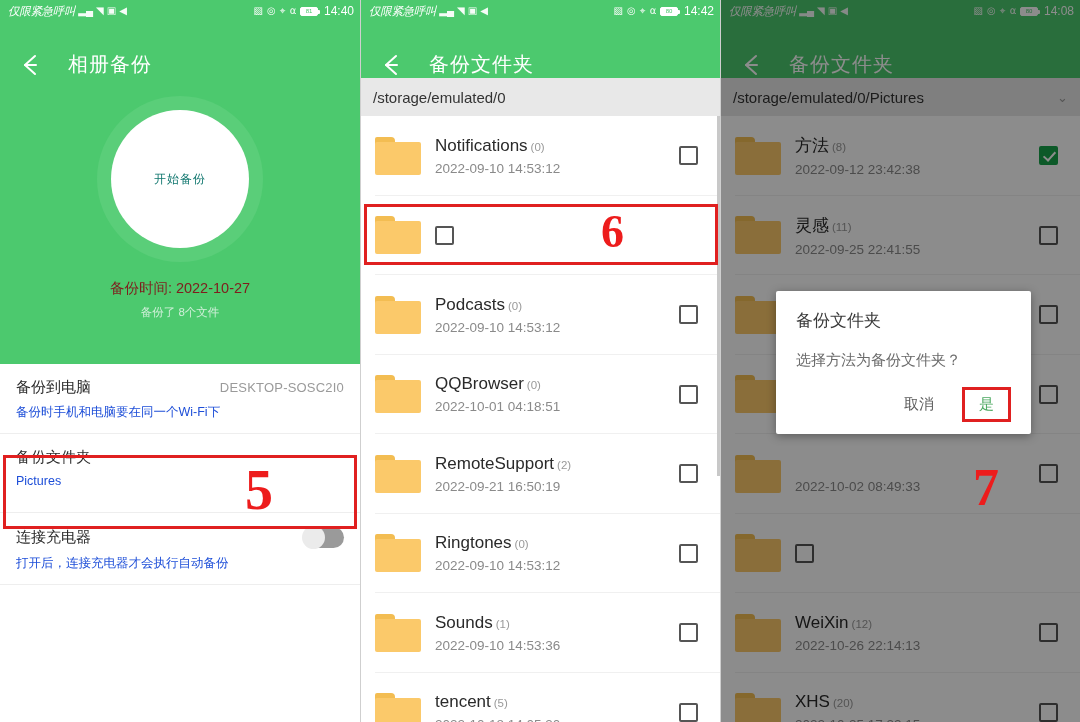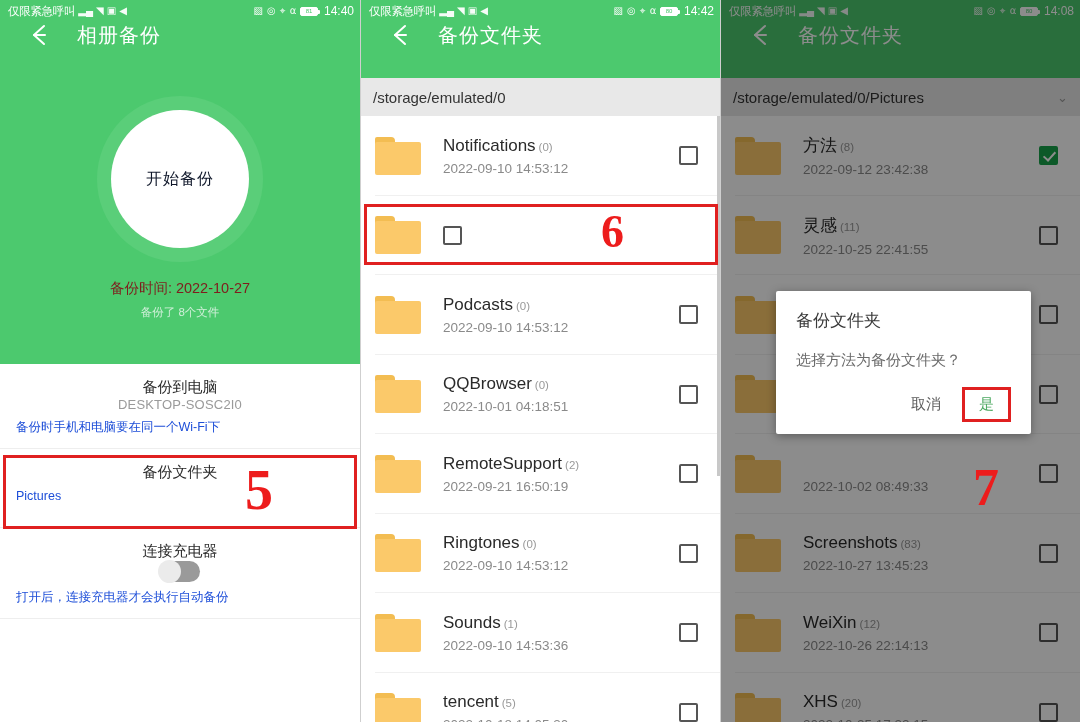--- a/index.html
+++ b/index.html
@@ -14,40 +14,40 @@
   .panel + .panel { border-left: 1px solid #cfcfcf; }
 
   
   .statusbar {
     height: 22px; background: #4CC96E;
     display: flex; align-items: center;
     padding: 0 6px 0 8px; color: #ffffff;
     font-size: 11px; position: relative; z-index: 5;
   }
   .sb-left { display: flex; align-items: center; gap: 3px; }
-  .sb-carrier { font-size: 11.5px; letter-spacing: -0.3px; white-space: nowrap; }
+  .sb-carrier { font-size: 11.5px; letter-spacing: -0.3px; white-space: nowrap; font-style: italic; }
   .sb-spacer { flex: 1; }
   .sb-right { display: flex; align-items: center; gap: 4px; font-size: 11px; }
   .ico { display: inline-block; opacity: .95; font-size: 10px; line-height: 1; }
   .batt {
     width: 18px; height: 9px; border: 1.2px solid #fff; border-radius: 2px;
     position: relative; display: inline-block;
     font-size: 6px; color: #4CC96E; text-align: center; line-height: 7px;
     background: #fff;
   }
   .batt:after {
     content: ""; position: absolute; right: -3px; top: 2px;
     width: 2px; height: 4px; background: #fff; border-radius: 0 1px 1px 0;
   }
   .sb-time { font-size: 12px; margin-left: 2px; }
 
   
   .appbar {
-    height: 56px; background: #4CC96E; display: flex; align-items: flex-start;
-    padding-left: 27px; color: #ffffff; position: relative; z-index: 4;
+    height: 56px; background: #4CC96E; display: flex; align-items: flex-end;
+    padding-left: 18px; color: #ffffff; position: relative; z-index: 4;
   }
   .back-arrow {
     width: 26px; height: 26px; position: relative; cursor: pointer; flex: none;
   }
   .back-arrow svg { display: block; }
   .appbar-title { font-size: 20px; margin-left: 24px; letter-spacing: 1px; }
 
   
   .hero {
     background: #4CC96E; height: 286px; position: relative;
@@ -56,29 +56,29 @@
   .ring {
     margin-top: 18px;
     width: 166px; height: 166px; border-radius: 50%;
     background: #5ACE79;
     display: flex; align-items: center; justify-content: center;
   }
   .ring-inner {
     width: 138px; height: 138px; border-radius: 50%;
     background: #ffffff;
     display: flex; align-items: center; justify-content: center;
-    color: #0f172a; font-size: 16px; letter-spacing: 1px;
+    color: #0f766e; font-size: 12px; letter-spacing: 1px;
   }
   .hero-time { margin-top: 17px; color: #7f1d1d; font-size: 14.5px; }
   .hero-sub { margin-top: 7px; color: #CFEFD8; font-size: 11.5px; }
 
   .settings { background: #ffffff; }
   .srow { padding: 14px 16px 12px 16px; position: relative; }
   .srow-line { border-bottom: 1px solid #eeeeee; }
-  .srow-head { display: flex; align-items: center; justify-content: space-between; flex-direction: column; }
+  .srow-head { display: flex; align-items: center; justify-content: space-between; }
   .srow-title { font-size: 15px; color: #2b2b2b; }
   .srow-value { font-size: 13px; color: #9a9a9a; letter-spacing: .2px; }
   .srow-desc { font-size: 12.5px; color: #1d4ed8; margin-top: 7px; }
 
   .toggle { width: 40px; height: 21px; border-radius: 11px; position: relative; flex: none; }
   .toggle.on { background: #B8E9C5; }
   .toggle.off { background: #9a9a9a; }
   .toggle .knob {
     position: absolute; top: -1px; width: 23px; height: 23px; border-radius: 50%;
   }
@@ -94,21 +94,21 @@
 
   
   .pathbar {
     height: 38px; background: #E8E8E8; display: flex; align-items: center;
     padding: 16px 12px; font-size: 15px; color: #333333; position: relative;
   }
   .pathbar .chev { margin-left: auto; color: #9a9a9a; font-size: 13px; }
   .filelist { position: relative; background: #ffffff; height: 628px; overflow: hidden; }
   .fileitem {
     height: 79.5px; display: flex; align-items: center;
-    padding: 0 14px 0 14px; position: relative; gap: 8px;
+    padding: 0 14px 0 14px; position: relative;
   }
   .fileitem:after {
     content: ""; position: absolute; left: 14px; right: 0; bottom: 0;
     height: 1px; background: #f0f0f0;
   }
   .folder-ico { width: 46px; height: 38px; position: relative; flex: none; margin-right: 14px; }
   .folder-ico .tab {
     position: absolute; left: 0; top: 0; width: 20px; height: 7px;
     background: #F3BD52; border-radius: 2px 4px 0 0;
   }
@@ -144,21 +144,21 @@
   .dialog {
     position: absolute; z-index: 20; left: 55px; top: 291px;
     width: 255px; background: #ffffff; border-radius: 2px;
     box-shadow: 0 2px 10px rgba(0,0,0,.35);
     padding: 18px 20px 8px 20px;
   }
   .dlg-title { font-size: 17px; color: #3a3a3a; }
   .dlg-msg { font-size: 15px; color: #6b6b6b; margin-top: 19px; }
   .dlg-actions {
     display: flex; justify-content: flex-end; align-items: center;
-    margin-top: 17px; gap: 9px; padding-bottom: 4px;
+    margin-top: 17px; gap: 16px; padding-bottom: 4px;
   }
   .dlg-btn { font-size: 15px; padding: 7px 12px; cursor: pointer; }
   .dlg-btn.cancel { color: #5b5b5b; }
   .dlg-btn.confirm { color: #4CA860; border: 3px solid #E02020; padding: 5px 14px; }
 </style>
 </head>
 <body>
 
 <div class="screens">
 
@@ -415,21 +415,21 @@
         <span class="cbox checked"></span>
       </div>
 
       <div class="fileitem">
         <span class="folder-ico">
             <span class="tab"></span>
             <span class="body"></span>
           </span>
         <span class="fi-text">
           <span class="fi-name"><span>灵感</span><span class="fi-count">(11)</span></span>
-          <div class="fi-date">2022-10-25 22:41:55</div>
+          <div class="fi-date">2022-09-25 22:41:55</div>
         </span>
         <span class="cbox"></span>
       </div>
 
       <div class="fileitem">
         <span class="folder-ico">
             <span class="tab"></span>
             <span class="body"></span>
           </span>
         <span class="fi-text">
@@ -461,24 +461,20 @@
           <div class="fi-date">2022-10-02 08:49:33</div>
         </span>
         <span class="cbox"></span>
       </div>
 
       <div class="fileitem">
         <span class="folder-ico">
             <span class="tab"></span>
             <span class="body"></span>
           </span>
-        <span class="fi-text">
-          <span class="fi-name"><span>Screenshots</span><span class="fi-count">(83)</span></span>
-          <div class="fi-date">2022-10-27 13:45:23</div>
-        </span>
         <span class="cbox"></span>
       </div>
 
       <div class="fileitem">
         <span class="folder-ico">
             <span class="tab"></span>
             <span class="body"></span>
           </span>
         <span class="fi-text">
           <span class="fi-name"><span>WeiXin</span><span class="fi-count">(12)</span></span>

